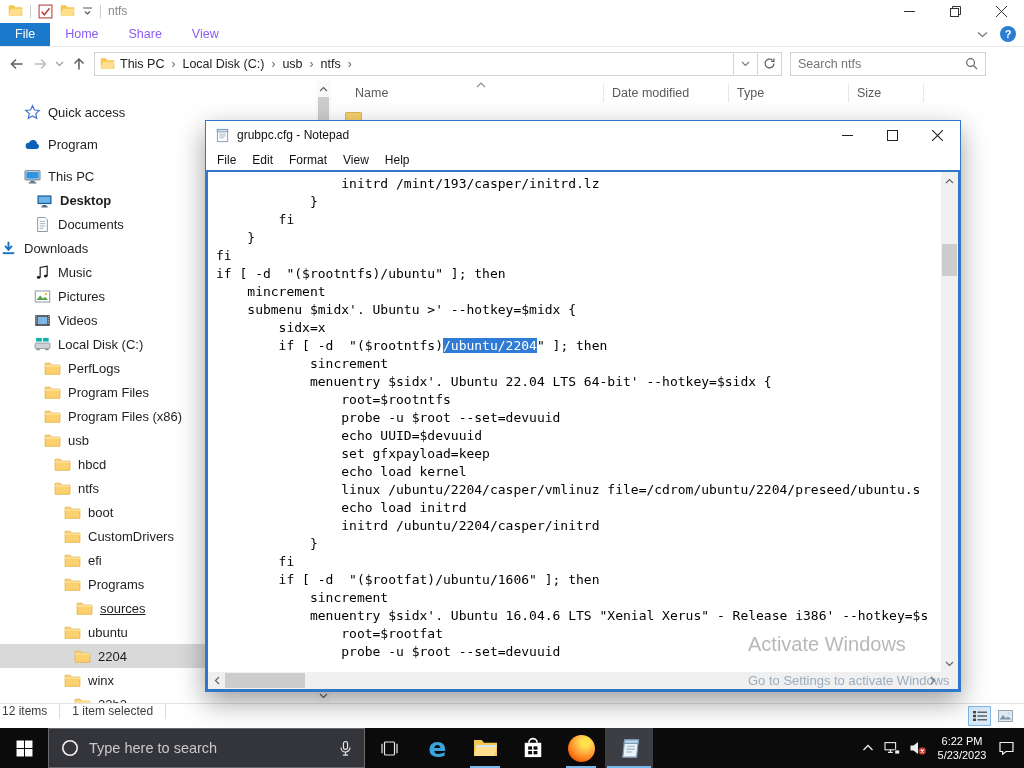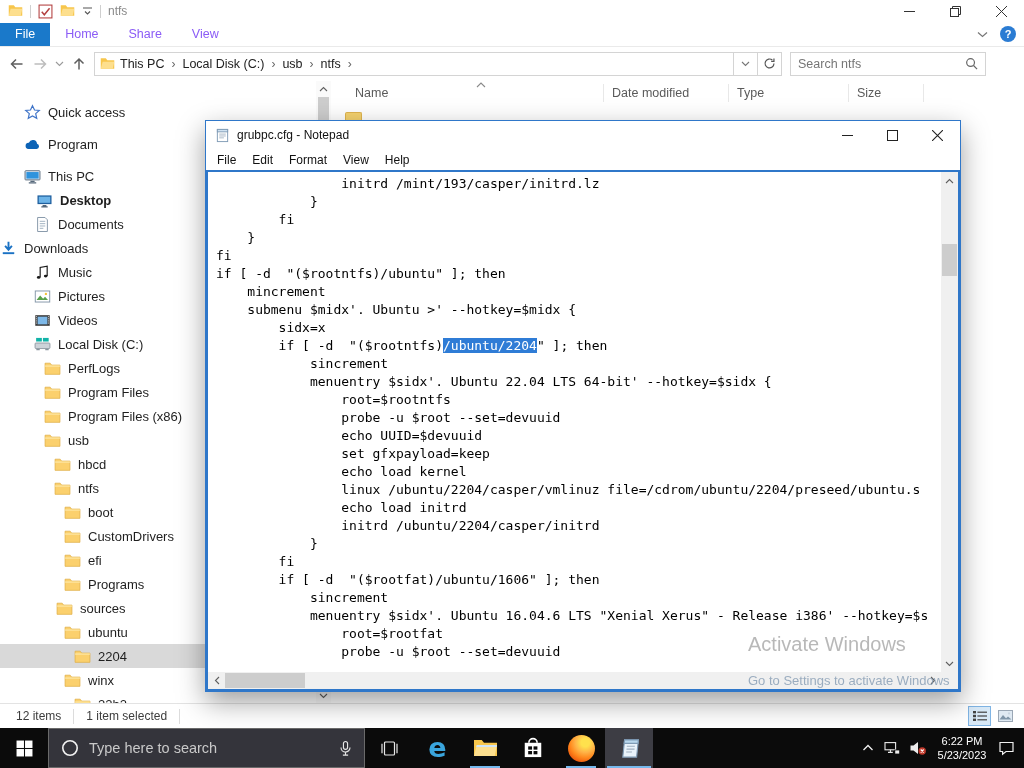--- a/index.html
+++ b/index.html
@@ -42,21 +42,21 @@
   .ns-thumb { position:absolute; left:2px; top:16px; width:11px; height:44px; background:#cdcdcd; }
 
   .filelist { position:absolute; left:331px; top:0; right:0; height:100%; }
   .headers { height:24px; display:flex; font-size:12.5px; color:#5a5a5a; align-items:center; position:relative; }
   .hcell { height:18px; line-height:18px; border-right:1px solid #e8e8e8; padding-left:8px; }
   .hcell.c0 { width:273px; padding-left:24px; }
   .hcell.c1 { width:125px; } .hcell.c2 { width:120px; } .hcell.c3 { width:75px; }
   .sort-caret { position:absolute; left:145px; top:1px; }
   .file-sliver { position:absolute; left:14px; top:31px; width:17px; height:8px; background:#f5d26f; border:1px solid #dfb44e; border-bottom:none; border-radius:2px 2px 0 0; }
 
-  .ex-statusbar { position:absolute; left:0; bottom:0; width:100%; height:25px; border-top:1px solid #e3e3e3; display:flex; align-items:center; font-size:12px; color:#3c3c3c; padding-left:16px; gap:12px; background:#fff; }
+  .ex-statusbar { position:absolute; left:0; bottom:0; width:100%; height:25px; border-top:1px solid #e3e3e3; display:flex; align-items:flex-start; font-size:12px; color:#3c3c3c; padding-left:2px; gap:12px; background:#fff; }
   .status-sep { width:1px; height:15px; background:#dcdcdc; }
   .view-btns { position:absolute; right:7px; top:2px; display:flex; gap:3px; }
   .view-btn { width:23px; height:20px; display:flex; align-items:center; justify-content:center; border:1px solid transparent; }
   .view-btn.active { background:#d8e9f7; border:1px solid #7fb4e4; }
 
   
   .notepad { position:absolute; left:205px; top:120px; width:756px; height:572px; background:#fff; border:1px solid #2f77c9; box-shadow:0 10px 26px rgba(0,0,0,.38); z-index:50; }
   .np-titlebar { height:28px; display:flex; align-items:center; padding-left:9px; font-size:12px; color:#111; gap:7px; }
   .np-controls { margin-left:auto; display:flex; height:100%; }
   .np-btn { width:45px; height:100%; display:flex; align-items:center; justify-content:center; }
@@ -408,21 +408,21 @@
         </div>
         <div class="nav-item" style="padding-left: 64px;">
           <span class="ico17">
             <svg viewBox="0 0 16 16">
               <path d="M1 3h4.8l1.4 1.8H15v8.7H1z" fill="#fbd06d" stroke="#e0ae45" stroke-width=".7"></path>
               <path d="M1 5.7h14" stroke="#fde9a9" stroke-width="1.1"></path>
             </svg>
           </span>
           <span>Programs</span>
         </div>
-        <div class="nav-item" style="padding-left: 56px;">
+        <div class="nav-item" style="padding-left: 76px; text-decoration: underline;">
           <span class="ico17">
             <svg viewBox="0 0 16 16">
               <path d="M1 3h4.8l1.4 1.8H15v8.7H1z" fill="#fbd06d" stroke="#e0ae45" stroke-width=".7"></path>
               <path d="M1 5.7h14" stroke="#fde9a9" stroke-width="1.1"></path>
             </svg>
           </span>
           <span>sources</span>
         </div>
         <div class="nav-item" style="padding-left: 64px;">
           <span class="ico17">

